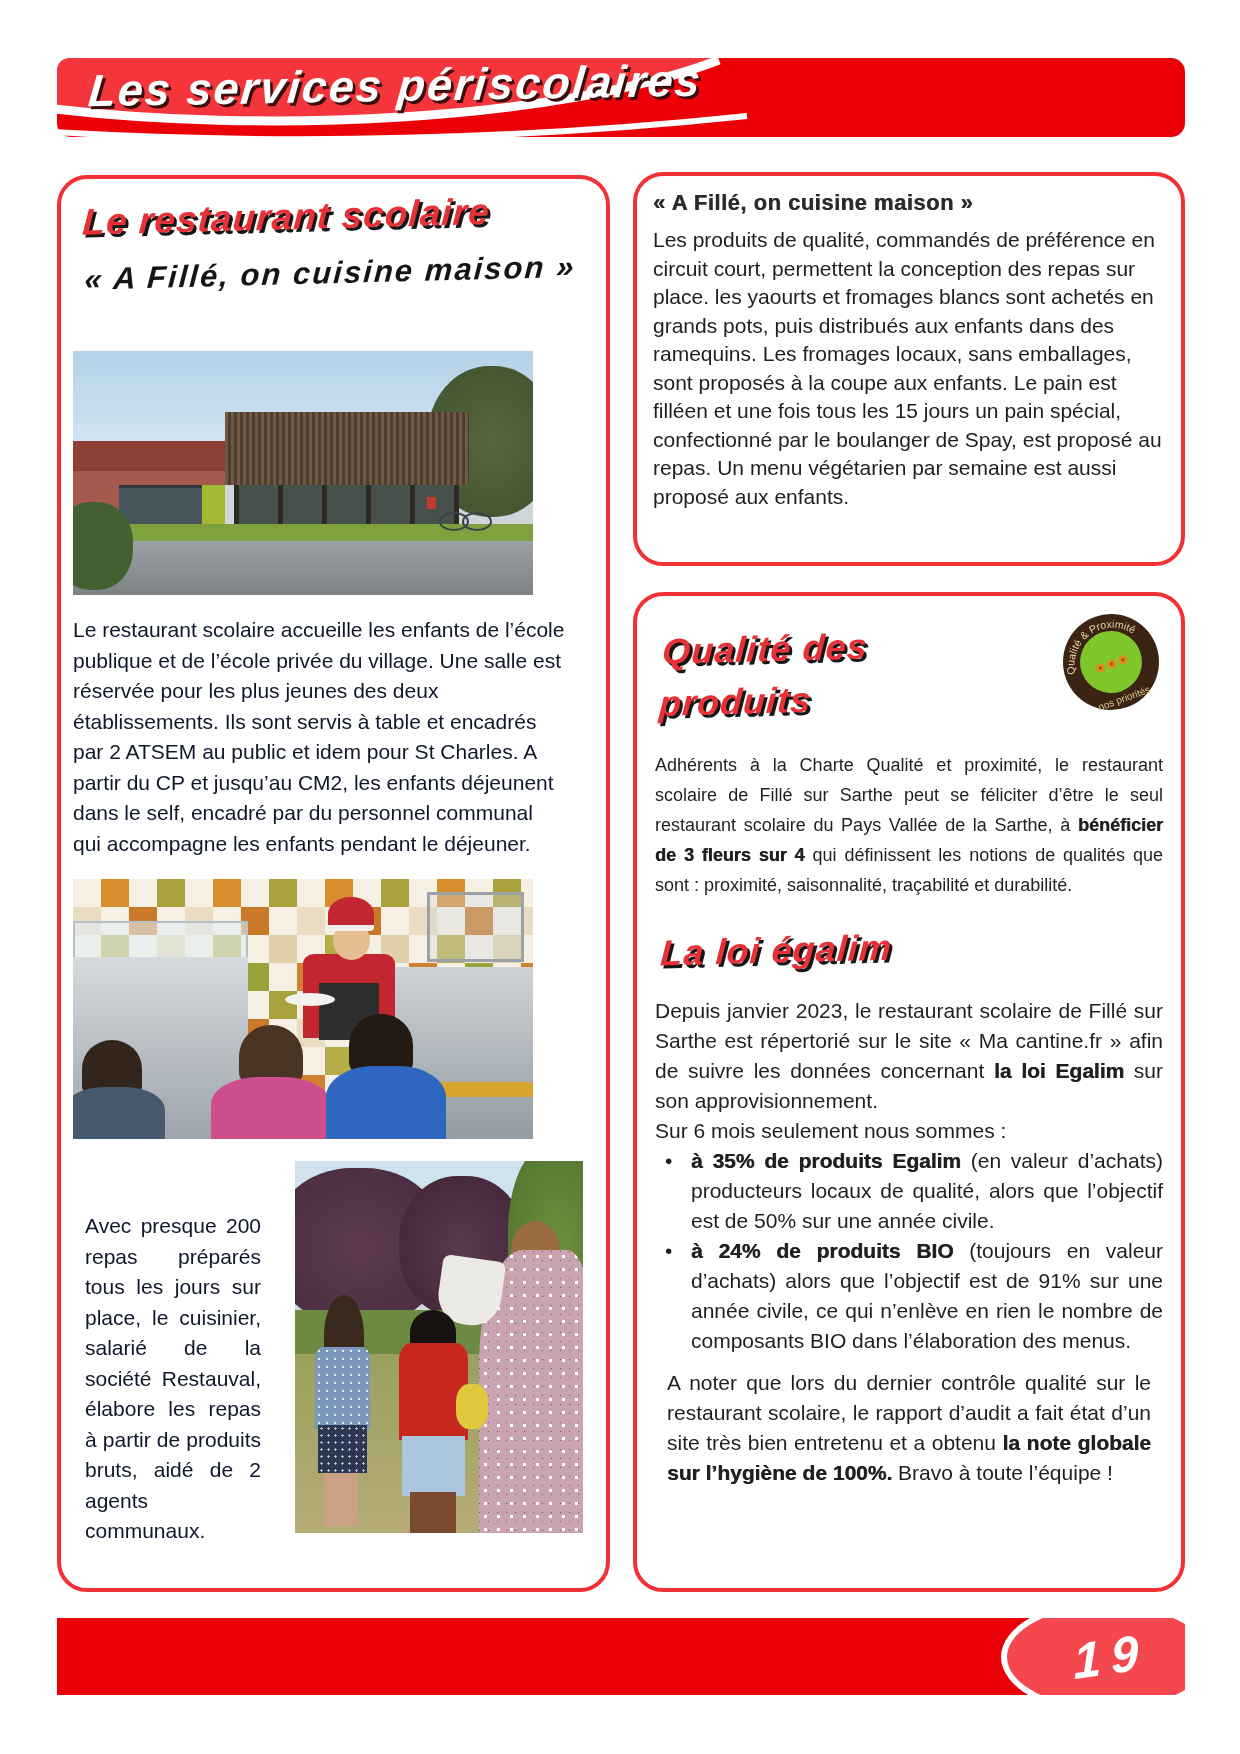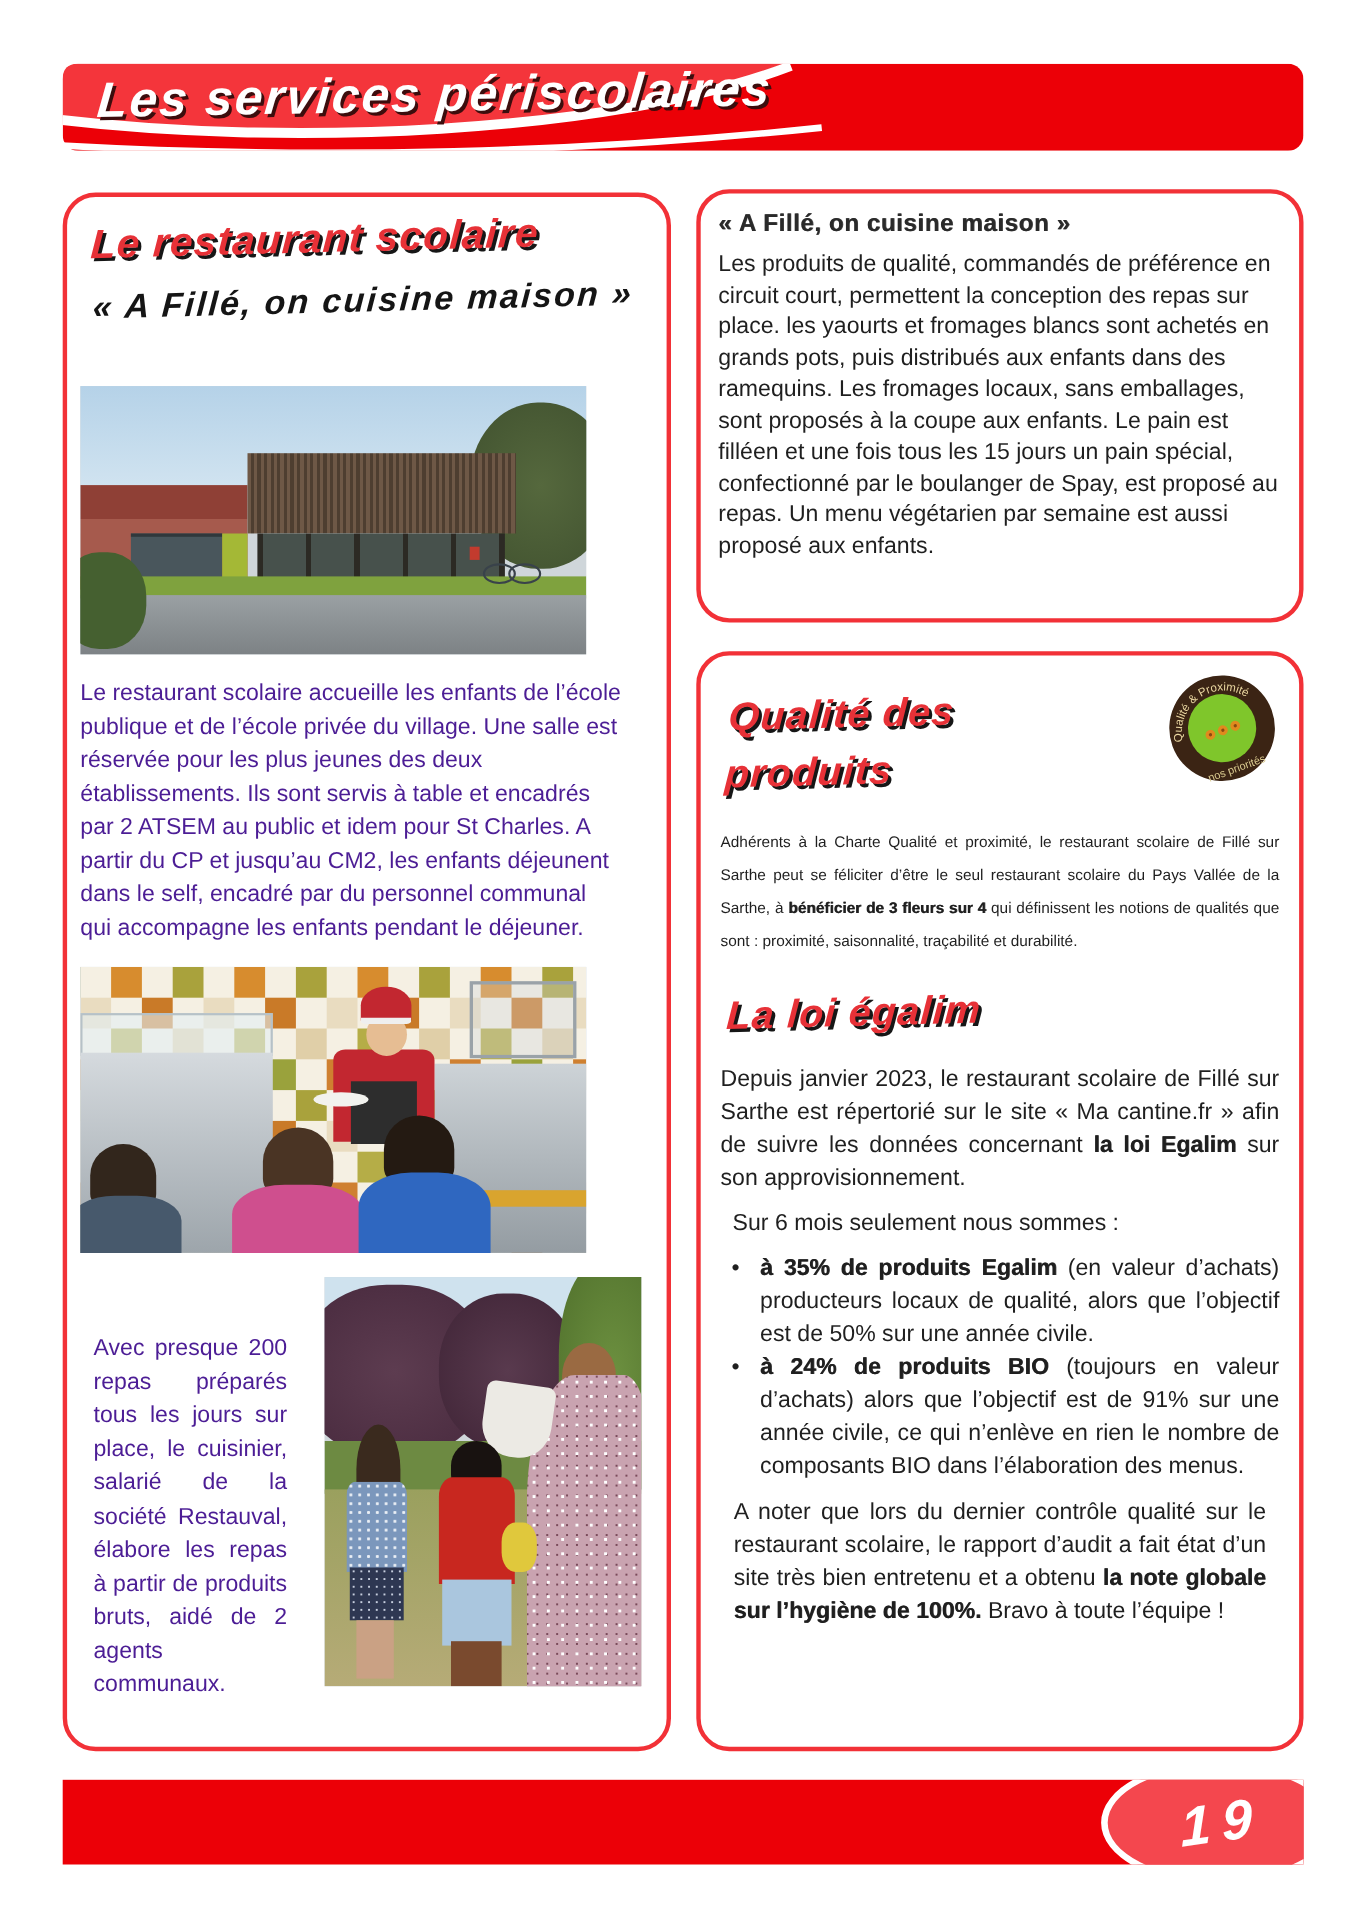--- a/index.html
+++ b/index.html
@@ -19,21 +19,21 @@
   #right-top-box{left:633px;top:172px;width:552px;height:394px;padding:10px 16px;}
   #right-bottom-box{left:633px;top:592px;width:552px;height:1000px;padding:16px 18px;}
 
   
   .script{font-style:italic;font-weight:bold;letter-spacing:1px;transform:skewX(-5deg) rotate(-1.5deg);}
   .script.red{color:#e73137;text-shadow:3px 3px 0 #161616;}
   .script.black{color:#151515;}
 
   .lb-title{margin:16px 0 0 10px;font-size:37px;}
   .lb-sub{margin:18px 0 0 12px;font-size:31px;letter-spacing:2px;}
-  .body-text{font-size:21px;line-height:30.5px;color:#4c1d95;}
+  .body-text{font-size:21px;line-height:30.5px;color:#0f172a;}
   .lb-para1{margin:20px 0 0 0;width:492px;}
   .bottom-row{display:flex;margin-top:22px;}
   .lb-para2{width:200px;padding-top:38px;text-align:justify;}
   .lb-para2 p{margin:12px;}
 
   
   .photo{position:relative;overflow:hidden;background:#cfd6da;}
   .photo *{position:absolute;}
   .photo1{margin:60px 0 0 0;width:460px;height:244px;}
   .photo2{margin:20px 0 0 0;width:460px;height:260px;}
@@ -98,24 +98,24 @@
   .p3-yellow{left:56%;top:60%;width:11%;height:12%;background:#e0c83c;border-radius:40%;}
 
   
   .rt-title{margin:4px 0 0 0;font-size:22px;font-weight:800;color:#2a2a2a;letter-spacing:.5px;
     text-shadow:.6px 0 0 #555;}
   .rt-para{margin:10px 0 0 0;font-size:21px;line-height:28.5px;}
 
   .rb-header{display:flex;justify-content:space-between;align-items:flex-start;}
   .rb-title1{margin:10px 0 0 6px;font-size:36px;line-height:1.45;width:300px;}
   .logo{width:100px;height:100px;transform:rotate(-20deg);flex:0 0 auto;margin:0 2px 0 0;}
-  .rb-para-quality{margin:24px 0 0 0;text-align:justify;font-size:14px;line-height:30px;}
+  .rb-para-quality{margin:24px 0 0 0;text-align:justify;font-size:18px;line-height:30px;}
   .rb-title2{margin:26px 0 0 6px;font-size:36px;}
   .rb-para-egalim{margin:28px 0 0 0;text-align:justify;font-size:21px;line-height:30px;}
-  .rb-intro{margin:11px;font-size:21px;line-height:30px;}
+  .rb-intro{margin:0;font-size:21px;line-height:30px;}
   .rb-list{margin:0;padding:0;list-style:none;}
   .rb-list li{position:relative;padding-left:36px;text-align:justify;font-size:21px;line-height:30px;}
   .rb-list li::before{content:"•";position:absolute;left:10px;top:0;}
   .rb-final{margin:12px;text-align:justify;font-size:21px;line-height:30px;}
   b{font-weight:800;text-shadow:.5px 0 0 #444;}
 
   
   .footer{position:absolute;left:57px;top:1618px;width:1128px;height:77px;background:#ec0007;overflow:hidden;}
   .page-oval{position:absolute;right:-30px;top:50%;transform:translateY(-50%);
     width:214px;height:114px;border-radius:50%;background:#f4474e;border:6px solid #fff;

